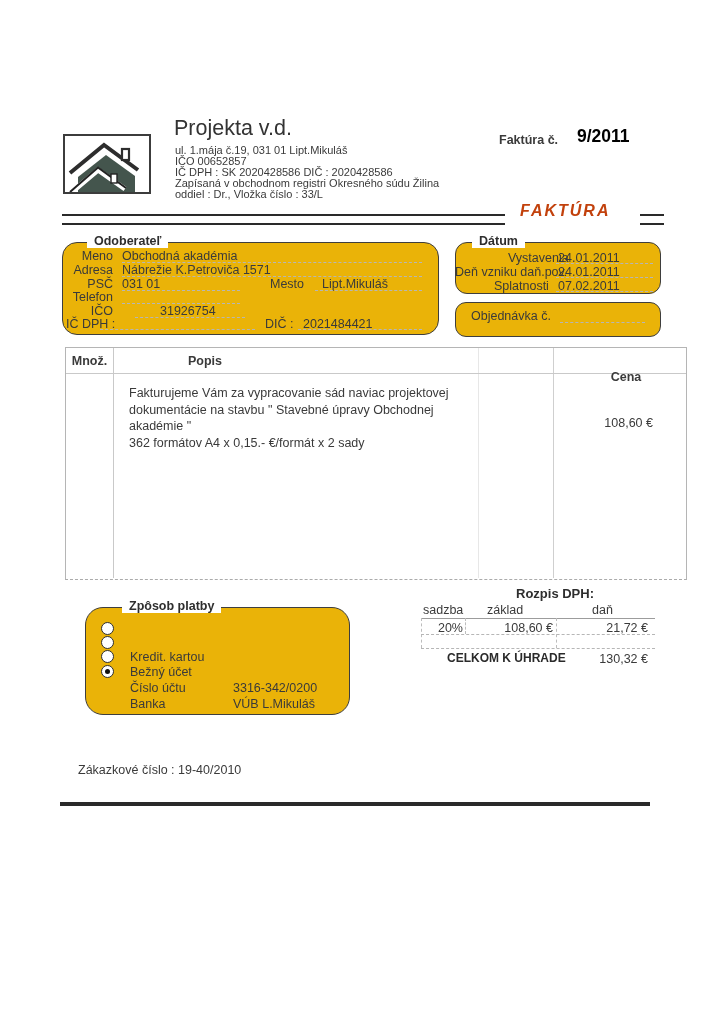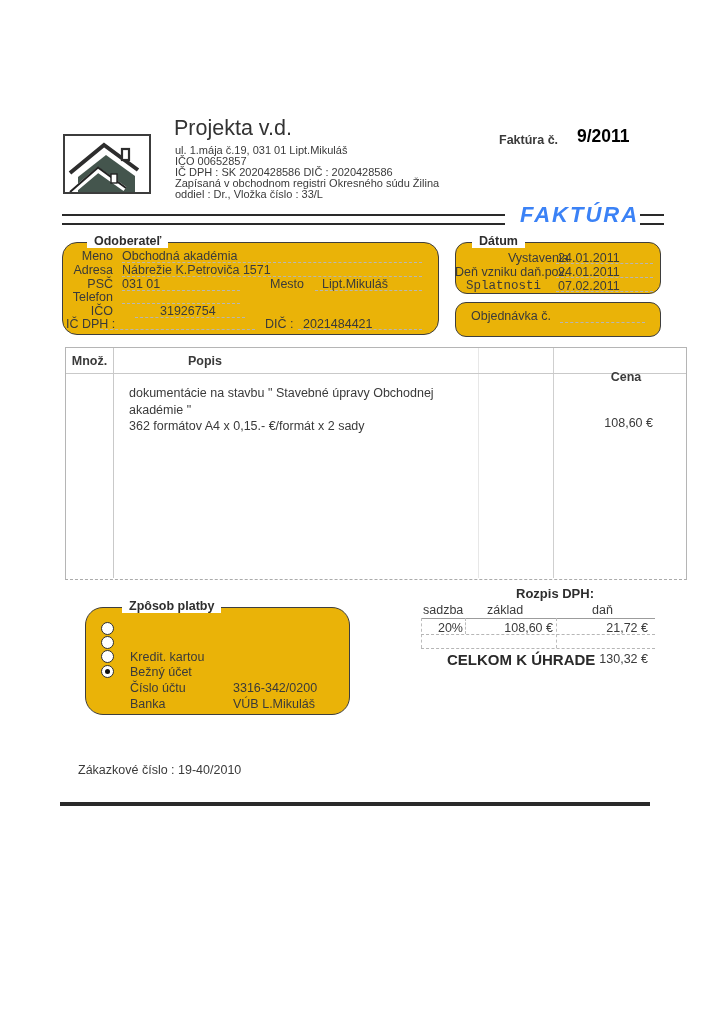--- a/index.html
+++ b/index.html
@@ -18,21 +18,21 @@
   .solidline{height:0; border-bottom:1px solid #9c9c9c;}
   .vdash{width:0; border-left:1px dashed #bdbdbd;}
   .rbox{border:1.7px solid #3e3e3e; border-radius:15px; background:#eab308;}
   .boxtitle{position:absolute; top:-9px; background:#fff; padding:0 7px;
     font-weight:bold; font-size:12.5px; color:#2e2e2e; white-space:nowrap;}
   .dblrule{height:7px; border-top:2px solid #2a2a2a; border-bottom:2px solid #2a2a2a;}
   .radio{width:11px; height:11px; border:1.6px solid #2e2e2e; border-radius:50%;
     background:#fff; display:flex; align-items:center; justify-content:center;}
   .radio .dot{width:5px; height:5px; border-radius:50%; background:#111;}
   .vline{width:1px;}
-  .title-fa{font-size:22px; font-weight:bold; font-style:italic; letter-spacing:2px; color:#3b82f6; white-space:nowrap;}
+  .title-fa{font-size:16px; font-weight:bold; font-style:italic; letter-spacing:2px; color:#c2410c; white-space:nowrap;}
 </style>
 </head>
 <body>
 
 <div class="page">
 
   <div class="abs" style="left:63px; top:134px; width:84px; height:56px; border:2px solid #3c3c3c; background:#fff;">
     <svg width="84" height="56" viewBox="0 0 84 56">
       <path d="M5 37 L39 9 L73 34" stroke="#2d2d2d" stroke-width="4" fill="none"></path>
       <rect x="57" y="13" width="7" height="11" fill="#ffffff" stroke="#2d2d2d" stroke-width="2.2"></rect>
@@ -92,41 +92,42 @@
 
   <div class="abs rbox" style="left:455px; top:242px; width:204px; height:50px; border-radius:12px;">
     <div class="boxtitle" style="left:16px;">Dátum</div>
   </div>
   <div class="abs t" style="left:508px; top:251px;">Vystavenia</div>
   <div class="abs t" style="left:558px; top:251px;">24.01.2011</div>
   <div class="abs dash" style="left:556px; top:263px; width:97px;"></div>
   <div class="abs t" style="left:455px; top:265px;">Deň vzniku daň.pov.</div>
   <div class="abs t" style="left:558px; top:265px;">24.01.2011</div>
   <div class="abs dash" style="left:556px; top:277px; width:97px;"></div>
-  <div class="abs t" style="left:466px; top:279px;font-family:Liberation Mono, monospace;">Splatnosti</div>
+  <div class="abs t" style="left:494px; top:279px;">Splatnosti</div>
   <div class="abs t" style="left:558px; top:279px;">07.02.2011</div>
   <div class="abs dash" style="left:556px; top:291px; width:97px;"></div>
 
   <div class="abs rbox" style="left:455px; top:302px; width:204px; height:33px; border-radius:11px;"></div>
   <div class="abs t" style="left:471px; top:309px;">Objednávka č.</div>
   <div class="abs t" style="left:562px; top:309px;"></div>
   <div class="abs dash" style="left:560px; top:322px; width:85px;"></div>
 
   <div class="abs" style="left:65px; top:347px; width:620px; height:231px; border:1px solid #b5b5b5; border-bottom:1px dashed #ababab;">
     <div class="abs vline" style="left:47px; top:0; height:230px; background:#c9c9c9;"></div>
     <div class="abs vline" style="left:412px; top:0; height:230px; background:#e7e7e7;"></div>
     <div class="abs vline" style="left:487px; top:0; height:230px; background:#cfcfcf;"></div>
     <div class="abs" style="left:0; top:25px; width:620px; height:0; border-bottom:1px solid #c9c9c9;"></div>
 
     <div class="abs t b c" style="left:0px; top:6px; width:47px;">Množ.</div>
     <div class="abs t b" style="left:122px; top:6px;">Popis</div>
     <div class="abs t b c" style="left:500px; top:6px; width:120px;margin-top:16px;">Cena</div>
 
     <div class="abs t c" style="left:0px; top:38px; width:47px;"></div>
     <div class="abs" style="left:63px; top:37px; width:345px; font-size:12.5px; line-height:16.5px; color:#3a3a3a;">
+      <div>Fakturujeme Vám za vypracovanie sád naviac projektovej</div>
       <div>dokumentácie na stavbu " Stavebné úpravy Obchodnej akadémie "</div>
       <div>362 formátov A4 x 0,15.- €/formát x 2 sady</div>
     </div>
     <div class="abs t r" style="left:510px; top:68px; width:77px;">108,60 €</div>
   </div>
 
   <div class="abs b" style="left:484px; top:586px; font-size:13px; color:#2e2e2e; white-space:nowrap;padding-left:32px;">Rozpis DPH:</div>
   <div class="abs t" style="left:423px; top:603px;">sadzba</div>
   <div class="abs t" style="left:487px; top:603px;">základ</div>
   <div class="abs t" style="left:592px; top:603px;">daň</div>
@@ -134,21 +135,21 @@
   <div class="abs solidline" style="left:421px; top:618px; width:234px;"></div>
   <div class="abs t r" style="left:413px; top:621px; width:50px;">20%</div>
   <div class="abs t r" style="left:483px; top:621px; width:70px;">108,60 €</div>
   <div class="abs t r" style="left:578px; top:621px; width:70px;">21,72 €</div>
   <div class="abs vdash" style="left:421px; top:618px; height:30px;"></div>
   <div class="abs vdash" style="left:465px; top:618px; height:16px;"></div>
   <div class="abs vdash" style="left:556px; top:618px; height:30px;"></div>
   <div class="abs dash" style="left:421px; top:634px; width:234px;"></div>
   <div class="abs dash" style="left:421px; top:648px; width:234px;"></div>
 
-  <div class="abs b" style="left:447px; top:651px; font-size:15px; color:#2a2a2a; white-space:nowrap;">CELKOM K ÚHRADE</div>
+  <div class="abs b" style="left:447px; top:651px; font-size:12px; color:#2a2a2a; white-space:nowrap;">CELKOM K ÚHRADE</div>
   <div class="abs t r" style="left:578px; top:652px; width:70px;">130,32 €</div>
 
   <div class="abs rbox" style="left:85px; top:607px; width:263px; height:106px; border-radius:18px;">
     <div class="boxtitle" style="left:36px;">Zpôsob platby</div>
   </div>
   <div class="abs radio" style="left:101px; top:622px;"></div>
   <div class="abs radio" style="left:101px; top:636px;"></div>
   <div class="abs radio" style="left:101px; top:650px;"></div>
   <div class="abs radio" style="left:101px; top:665px;">
       <div class="dot"></div>

